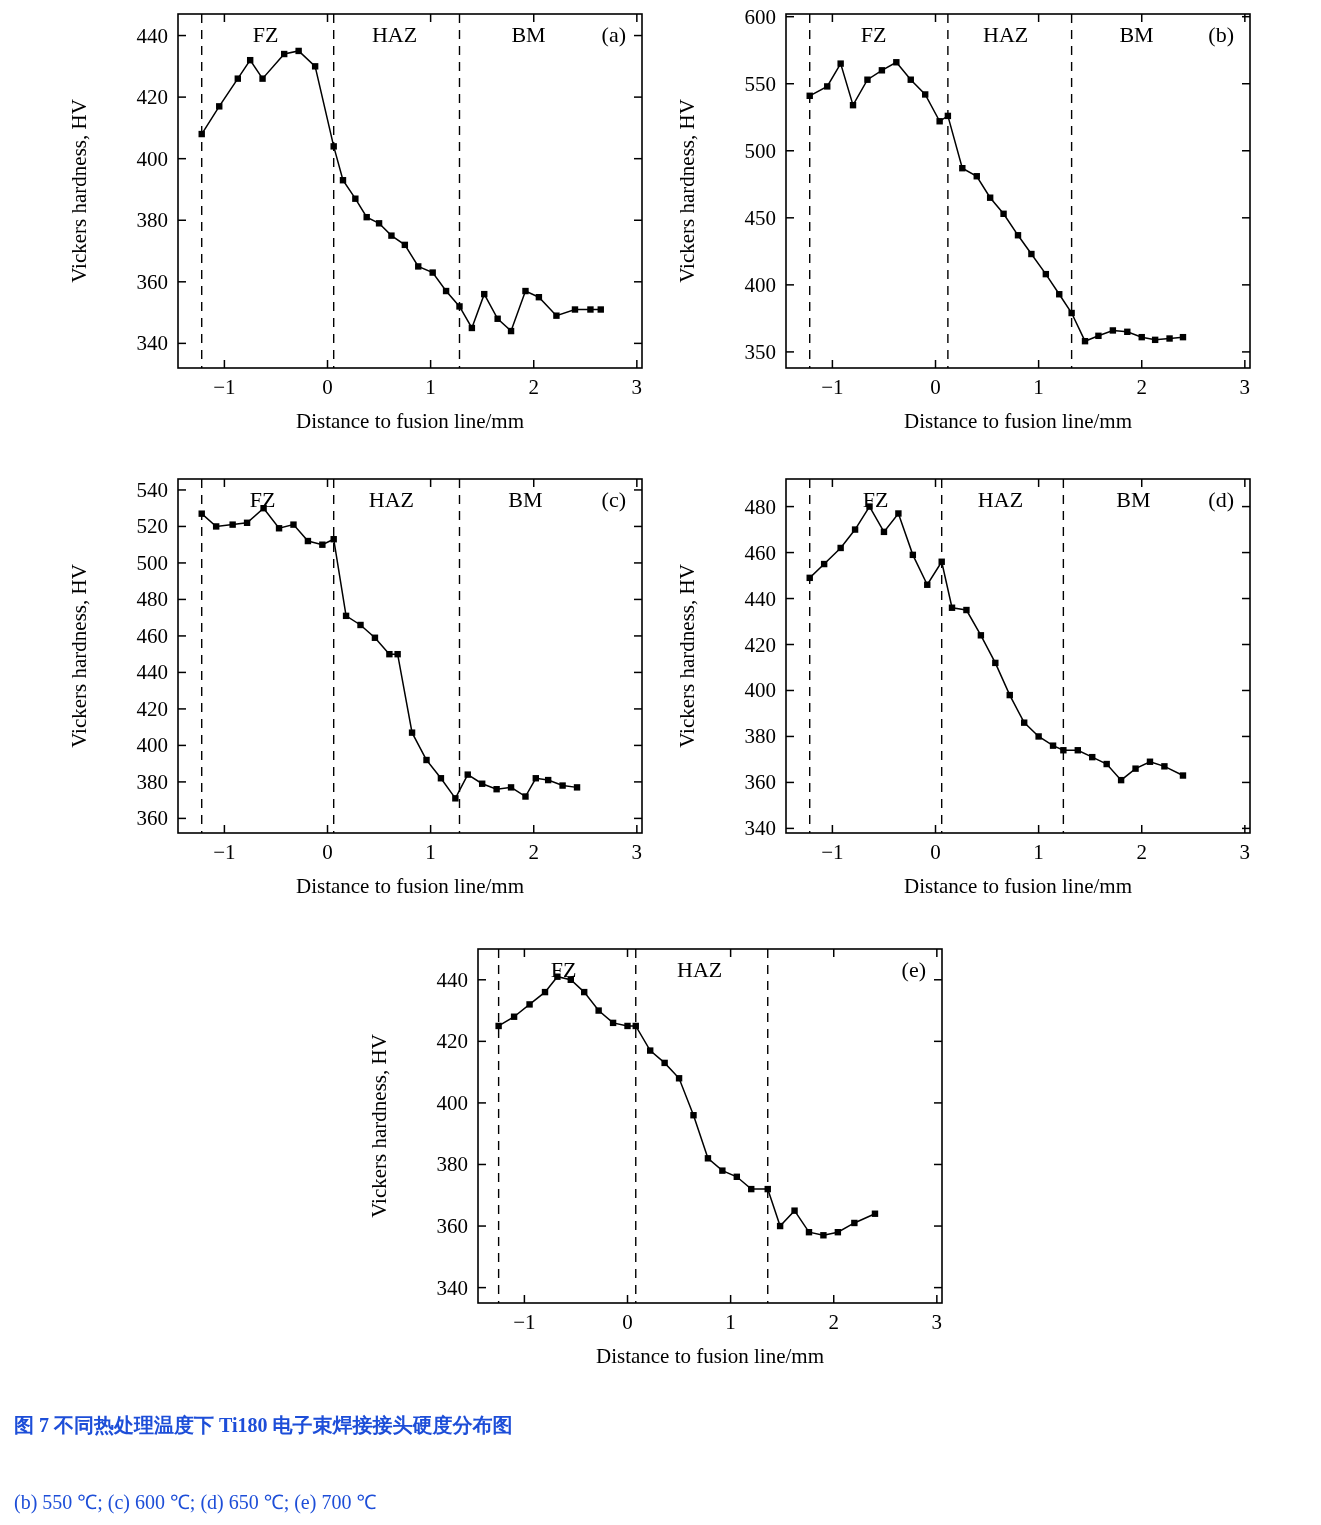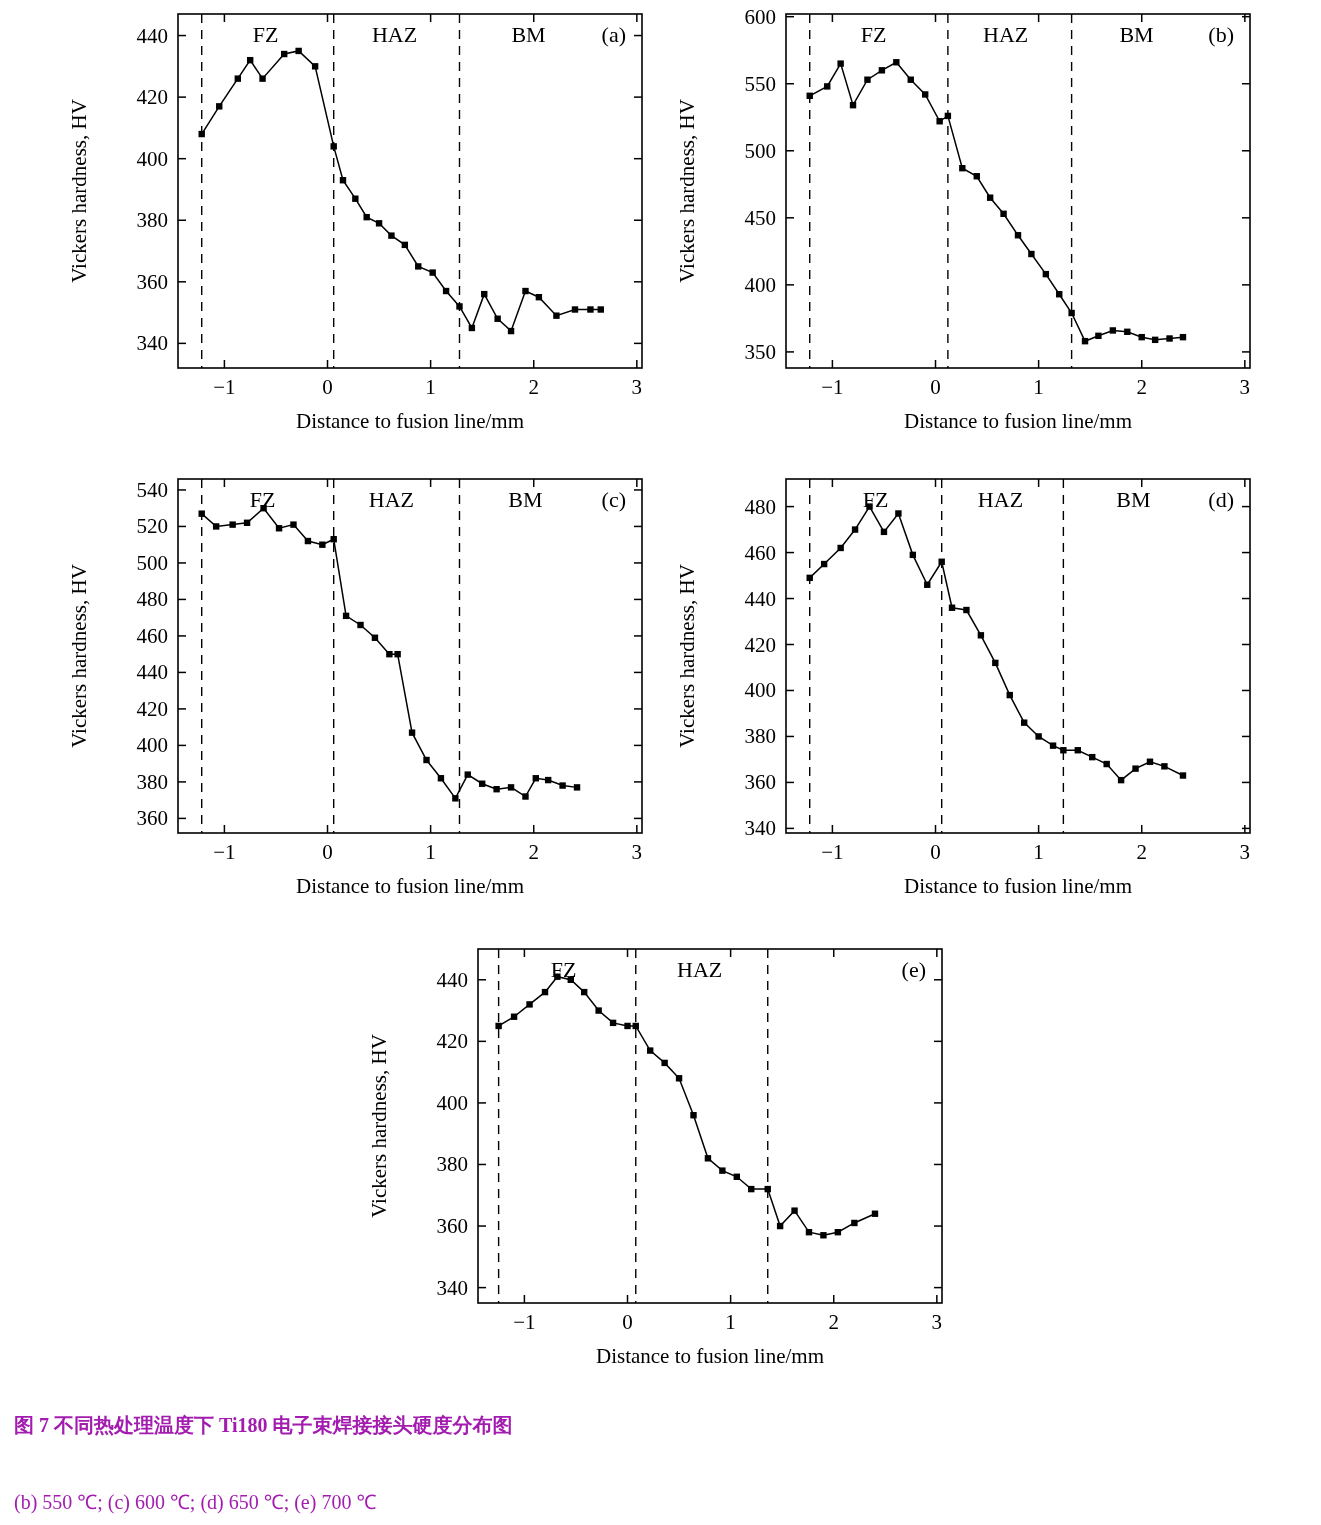--- a/index.html
+++ b/index.html
@@ -1,20 +1,20 @@
 <!DOCTYPE html>
 <html><head>
 <meta charset="utf-8">
 <style>
   html,body{margin:0;padding:0;background:#ffffff;}
   body{width:1321px;height:1525px;font-family:"Liberation Serif",serif;color:#000;}
   #root{position:relative;width:1321px;height:1525px;}
   .panel{position:absolute;}
   .plot-svg{display:block;}
-  .cap{position:absolute;font-family:"Liberation Serif",serif;color:#a21caf;}
+  .cap{position:absolute;font-family:"Liberation Serif",serif;color:#1d4ed8;}
   .cap-zh{font-size:20px;}
   .cap-en{font-size:20px;}
   .cap-line{position:absolute;white-space:nowrap;}
   .bold{font-weight:bold;}
   text{font-family:"Liberation Serif",serif;fill:#000;}
   .axlab{font-size:21px;}
   .ticklab{font-size:21px;}
   .zonelab{font-size:22px;}
   .panlab{font-size:22px;}
 </style>

